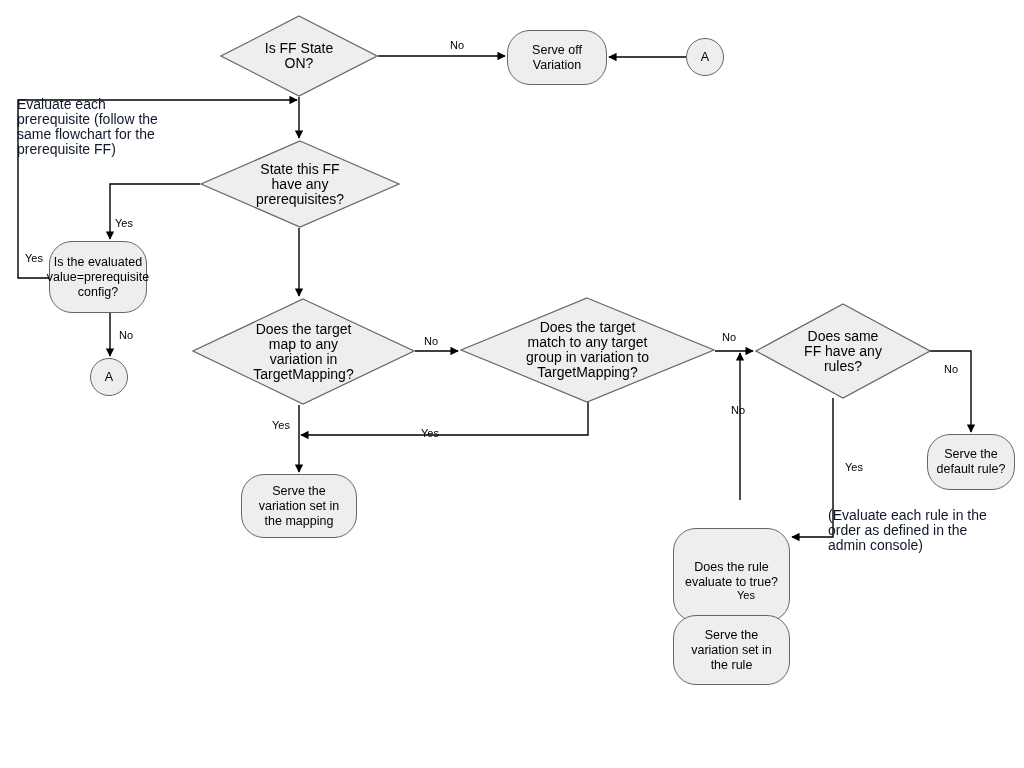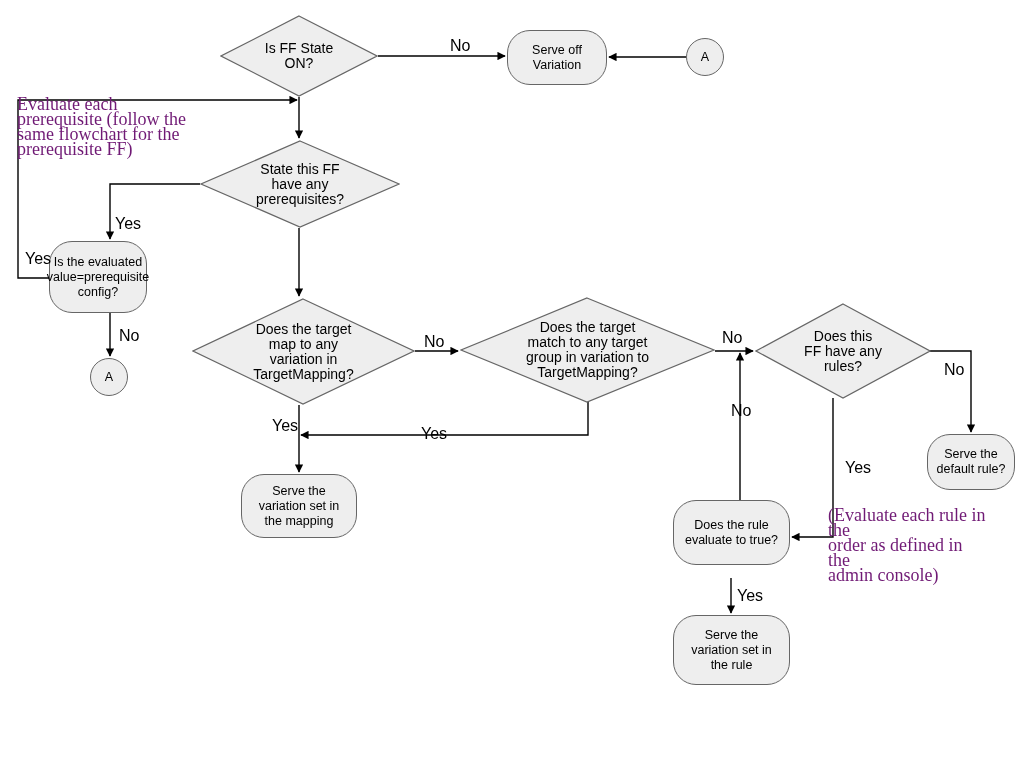--- a/index.html
+++ b/index.html
@@ -71,33 +71,32 @@
     align-items: center;
     justify-content: center;
     text-align: center;
     font-size: 14px;
     line-height: 15px;
     white-space: pre-line;
     color: #000000;
   }
   .edge-label {
     position: absolute;
-    font-size: 16px;
+    font-size: 11px;
     line-height: 15px;
     color: #000000;
     white-space: nowrap;
     background: transparent;
   }
   .note {
     position: absolute;
-    font-size: 18px;
-    line-height: 15px;
-    color: #701a75;
+    font-size: 14px;
+    line-height: 15px;
+    color: #0f172a;
     white-space: pre-line;
-    font-family: Liberation Serif, serif;
   }
 </style>
 </head>
 <body>
 
 <div id="canvas">
 
   <svg id="edges" viewBox="0 0 1024 768" width="1024" height="768">
     <defs>
       <marker id="arrow" viewBox="0 0 10 10" refX="9" refY="5" markerWidth="6" markerHeight="6" orient="auto-start-reverse">
@@ -191,37 +190,37 @@
     <div class="dlabel">Does the target
 match to any target
 group in variation to
 TargetMapping?</div>
   </div>
 
   <div class="diamond-wrap" style="left:755px; top:303px; width:176px; height:96px;">
     <svg width="176" height="96" viewBox="0 0 176 96">
       <polygon points="88,1 175,48 88,95 1,48" fill="#eeeeee" stroke="#666666" stroke-width="1.2"></polygon>
     </svg>
-    <div class="dlabel">Does this
+    <div class="dlabel">Does same
 FF have any
 rules?</div>
   </div>
 
   <div class="node box" style="left:241px; top:474px; width:116px; height:64px;">
     <span class="label">Serve the
 variation set in
 the mapping</span>
   </div>
 
   <div class="node box" style="left:927px; top:434px; width:88px; height:56px;">
     <span class="label">Serve the
 default rule?</span>
   </div>
 
-  <div class="node box" style="left:673px; top:500px; width:117px; height:65px;">
+  <div class="node box" style="left:673px; top:528px; width:117px; height:94px;">
     <span class="label">Does the rule
 evaluate to true?</span>
   </div>
 
   <div class="node box" style="left:673px; top:615px; width:117px; height:70px;">
     <span class="label">Serve the
 variation set in
 the rule</span>
   </div>
 

